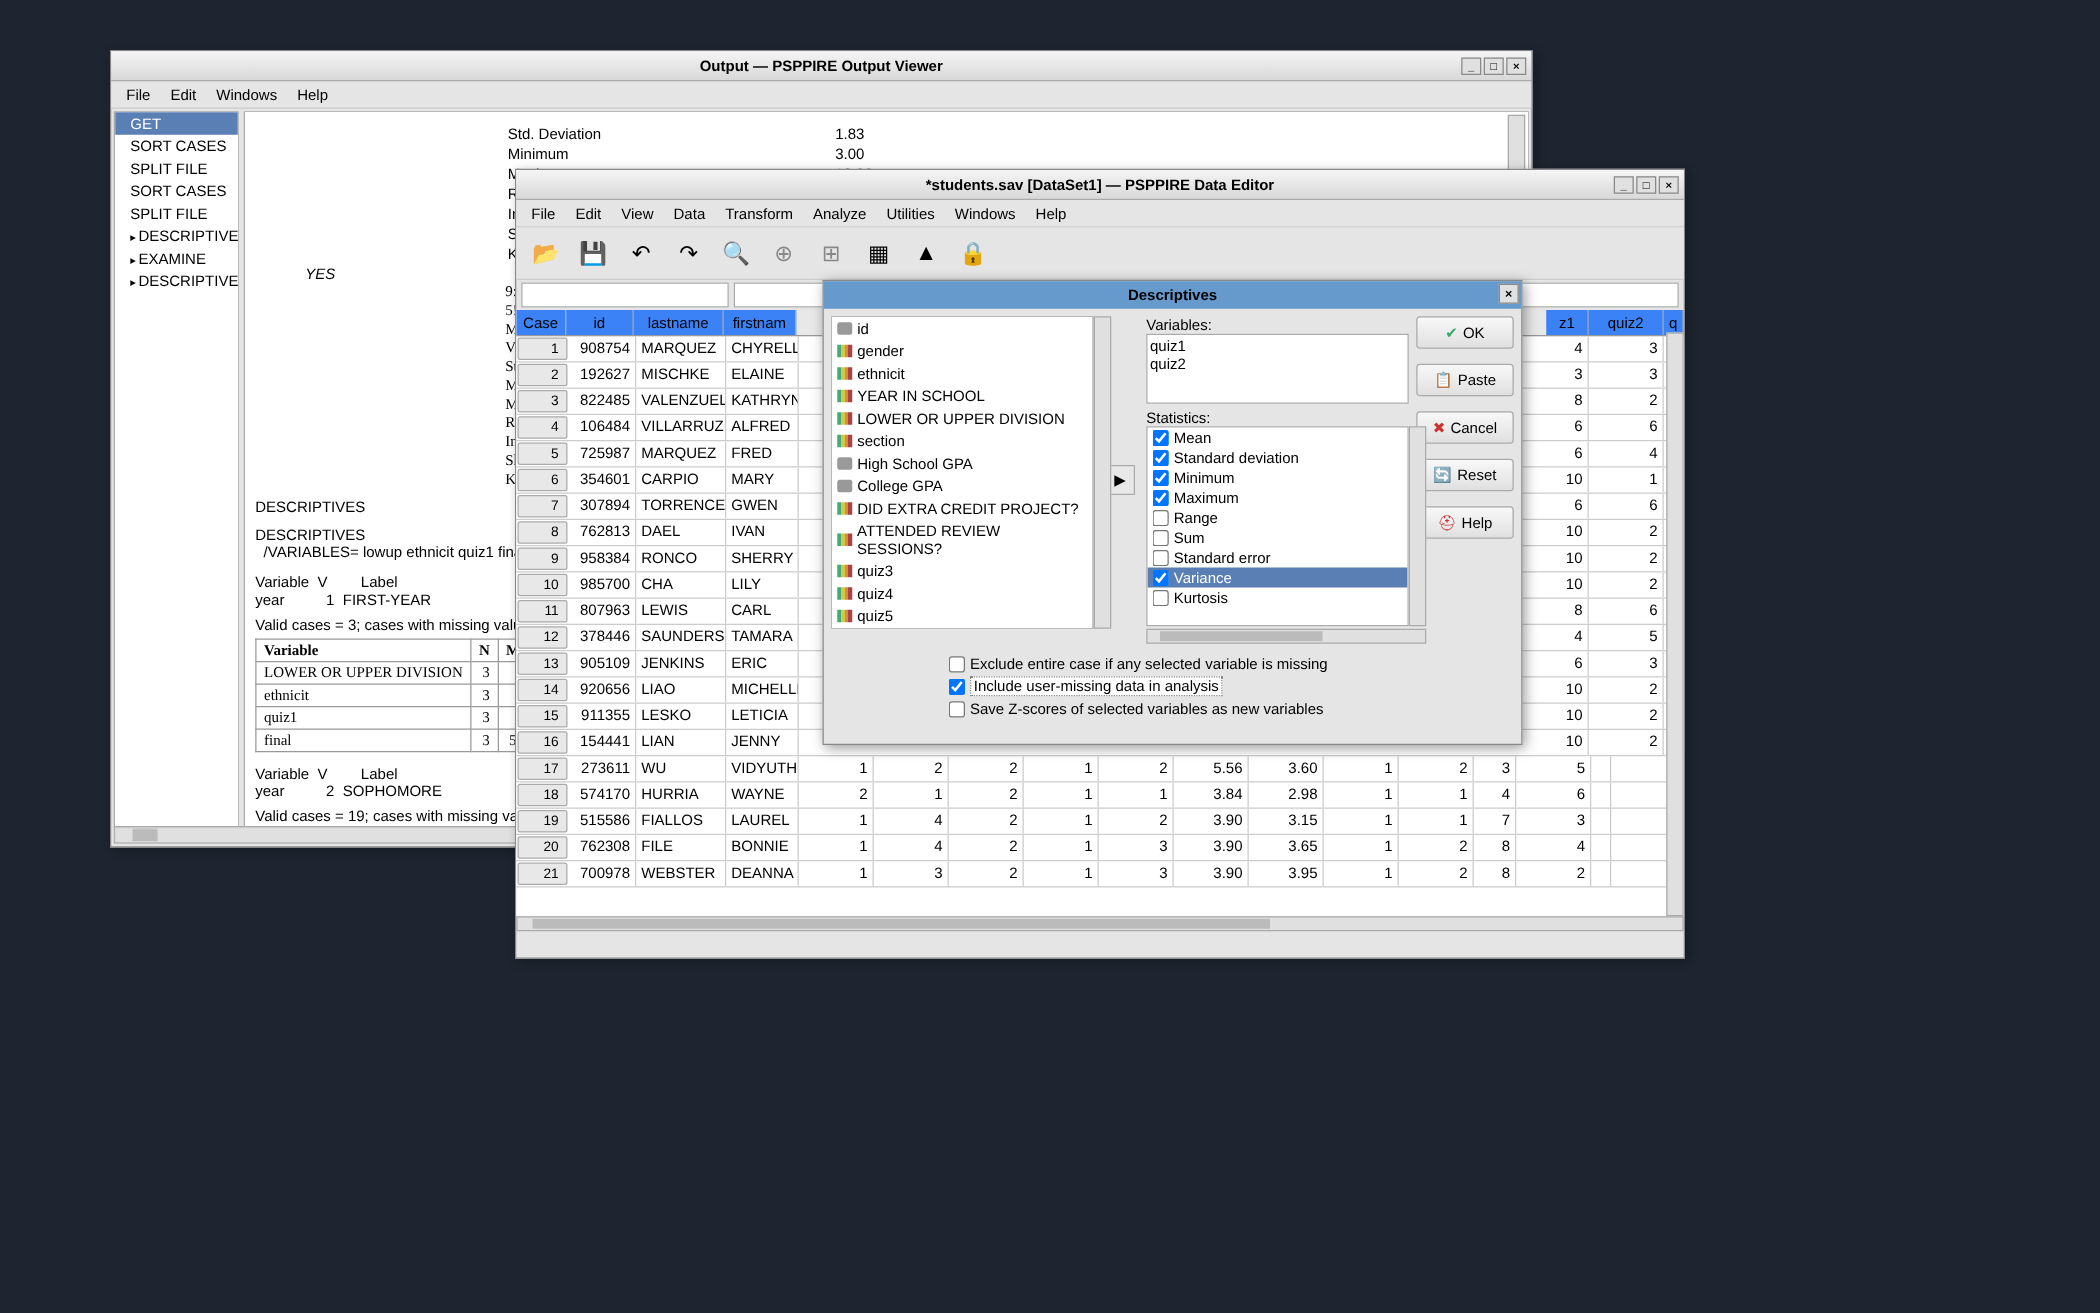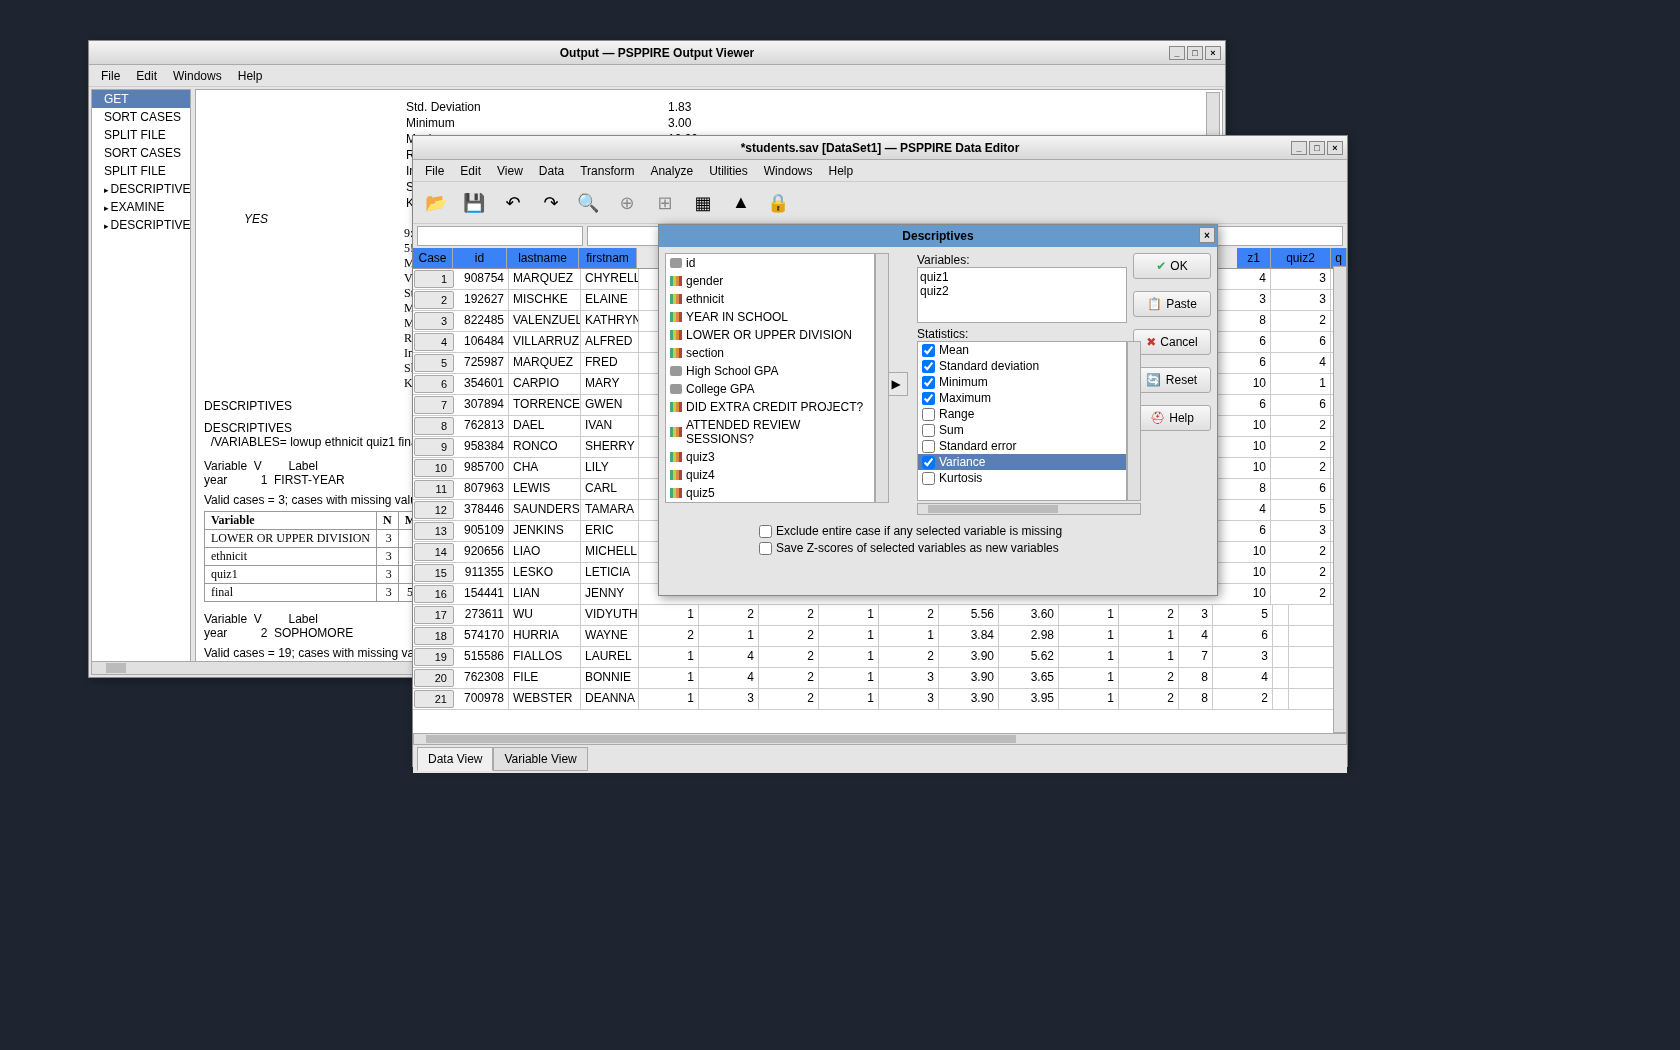--- a/index.html
+++ b/index.html
@@ -457,21 +457,21 @@
           <button class="case-btn">19</button>
     <div class="cell col-id num">515586</div>
     <div class="cell col-ln">FIALLOS</div>
     <div class="cell col-fn">LAUREL</div>
     <div class="cell col-mid num">1</div>
           <div class="cell col-mid num">4</div>
           <div class="cell col-mid num">2</div>
           <div class="cell col-mid num">1</div>
           <div class="cell col-mid num">2</div>
           <div class="cell col-mid num">3.90</div>
-          <div class="cell col-mid num">5.62</div>
+          <div class="cell col-mid num">3.15</div>
           <div class="cell col-mid num">1</div>
           <div class="cell col-mid num">1</div>
     <div class="cell col-q1 num">7</div>
     <div class="cell col-q num">3</div>
     <div class="cell" style="width:16px"></div>
         </div>
         <div class="grid-row">
           <button class="case-btn">20</button>
     <div class="cell col-id num">762308</div>
     <div class="cell col-ln">FILE</div>
@@ -505,24 +505,20 @@
           <div class="cell col-mid num">2</div>
     <div class="cell col-q1 num">8</div>
     <div class="cell col-q num">2</div>
     <div class="cell" style="width:16px"></div>
         </div>
       </div>
     <div class="scrollbar-v" style="right:0;top:18px;bottom:0"></div>
   </div>
   <div class="hscroll-track">
     <div class="thumb" style="left:12px;width:590px"></div>
-  </div>
-  <div class="tabs">
-    <div class="tab active">Data View</div>
-    <div class="tab">Variable View</div>
   </div>
 </div>
 
 <div id="descriptives-dialog">
   <div class="dialog-title">
     <span>Descriptives</span>
     <div class="dialog-close">×</div>
   </div>
   <div class="dialog-body">
     <div style="position:relative">
@@ -662,17 +658,21 @@
           </button>
       </div>
     </div>
   </div>
   <div class="options-row">
     <label>
         <input type="checkbox" style="">
         <span>Exclude entire case if any selected variable is missing</span>
       </label>
     <label>
+        <input type="checkbox" checked="" style="">
+        <span class="hl">Include user-missing data in analysis</span>
+      </label>
+    <label>
         <input type="checkbox" style="">
         <span>Save Z-scores of selected variables as new variables</span>
       </label>
   </div>
 </div>
 
 </body></html>

